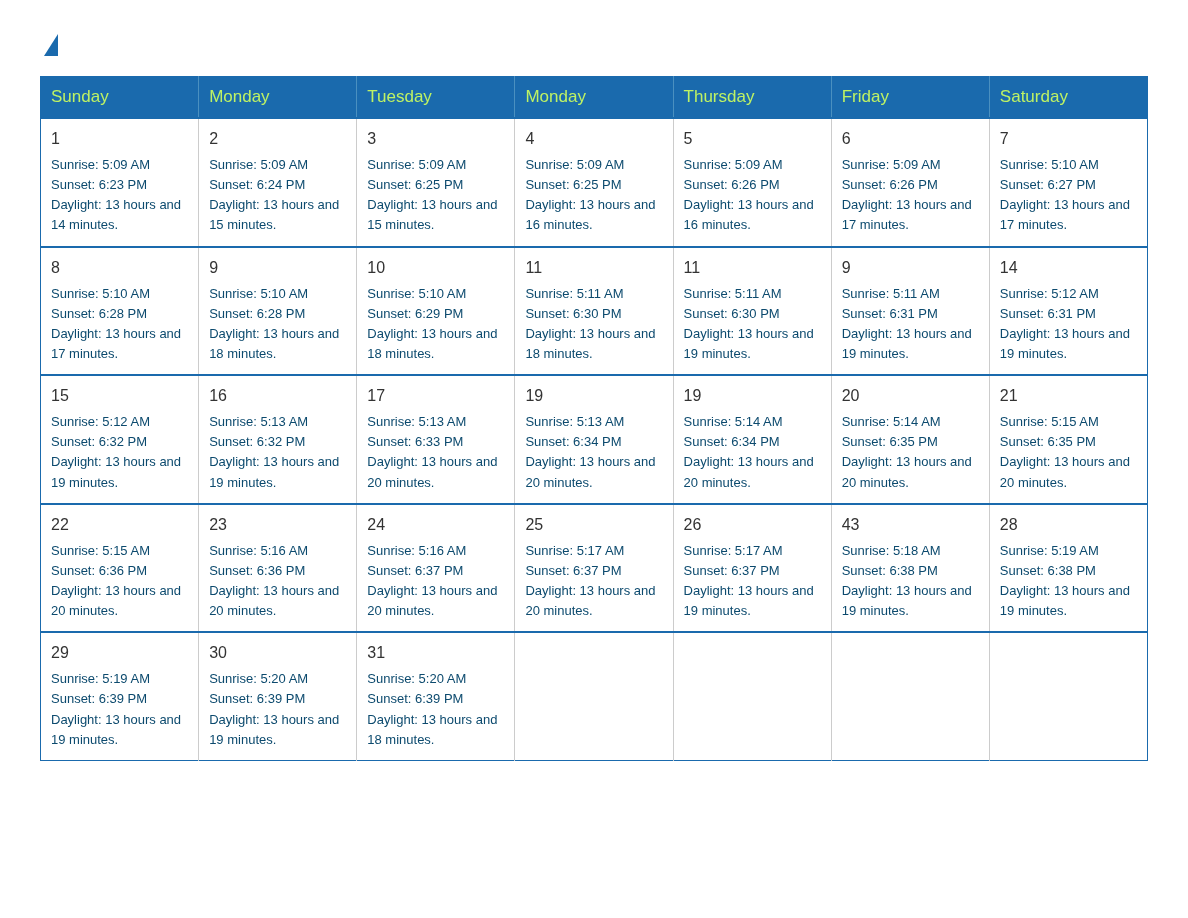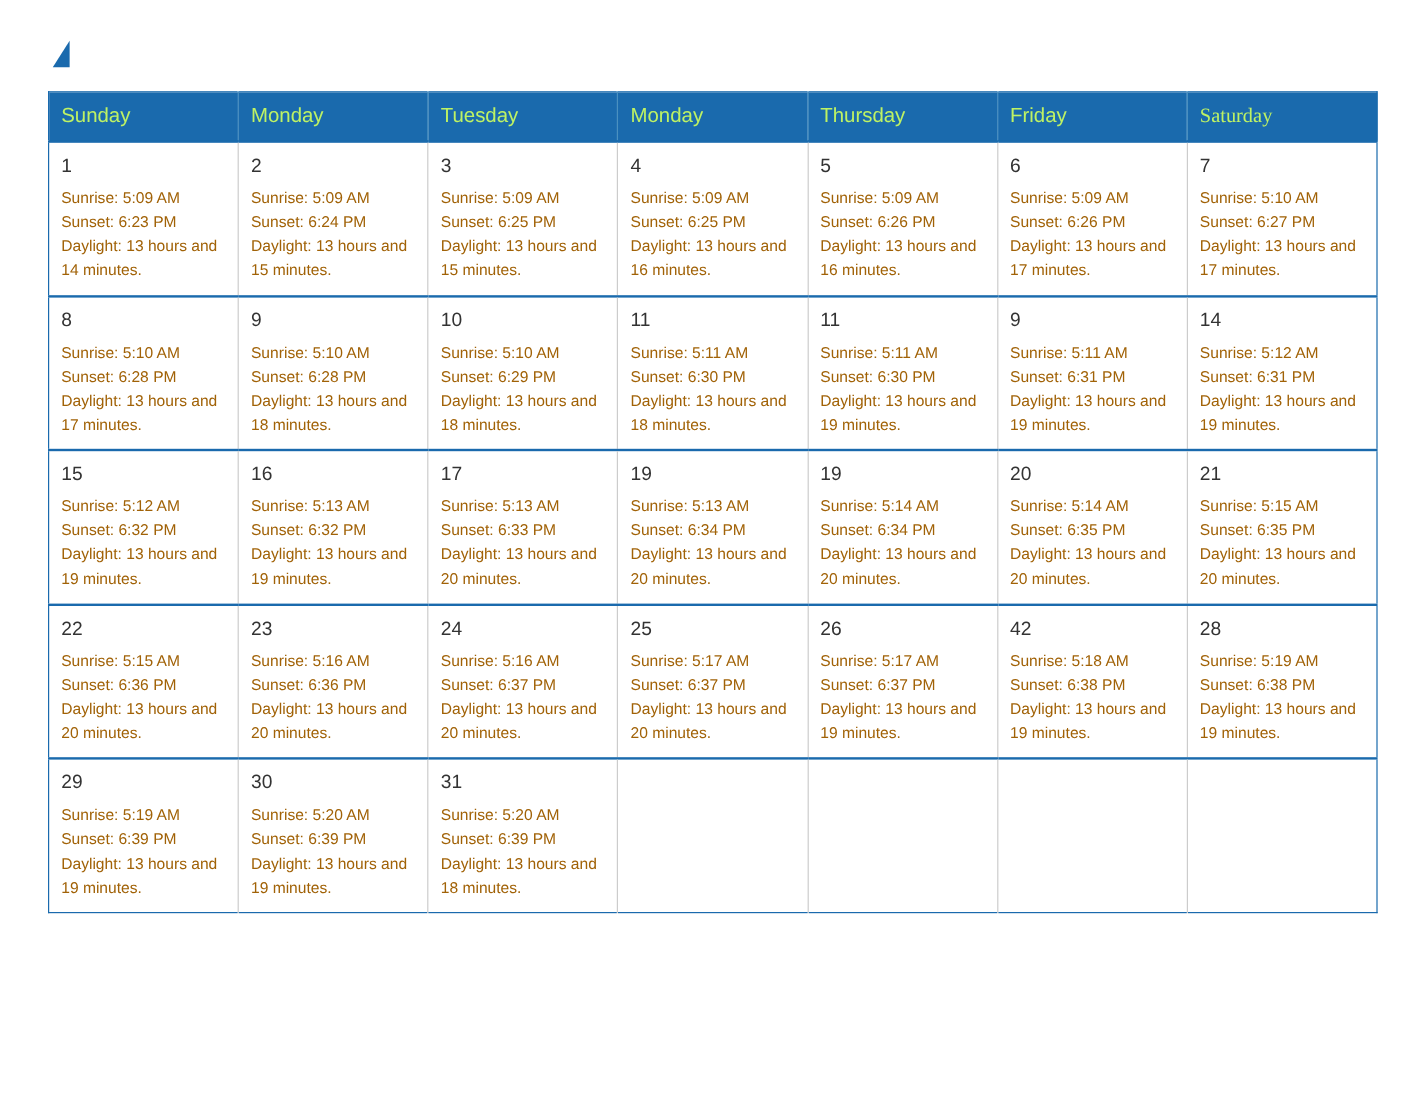--- a/index.html
+++ b/index.html
@@ -67,21 +67,20 @@
       background-color: #1a6aad;
       color: #bef264;
       font-size: 17px;
       font-weight: normal;
       padding: 10px 10px;
       text-align: left;
       border-right: 1px solid #4a90c0;
     }
     .calendar thead tr th:last-child {
       border-right: none;
-      font-family: Liberation Serif, serif;
     }
     .calendar tbody tr td {
       vertical-align: top;
       padding: 8px 10px 10px 10px;
       border-top: 2px solid #1a6aad;
       border-right: 1px solid #ccc;
       font-size: 13px;
       color: #333;
       width: 14.28%;
       min-height: 110px;
@@ -95,21 +94,21 @@
     }
     .day-number {
       font-size: 16px;
       font-weight: normal;
       color: #333;
       display: block;
       margin-bottom: 4px;
     }
     .day-info {
       font-size: 13px;
-      color: #a16207;
+      color: #0c4a6e;
       line-height: 1.55;
     }
   </style>
 </head>
 <body>
 
 <div class="header">
   <div class="logo">
     <div class="logo-top">
       <span class="logo-general"></span>
@@ -241,21 +240,21 @@
         </td>
         <td>
           <span class="day-number">25</span>
           <div class="day-info">Sunrise: 5:17 AM<br>Sunset: 6:37 PM<br>Daylight: 13 hours and 20 minutes.</div>
         </td>
         <td>
           <span class="day-number">26</span>
           <div class="day-info">Sunrise: 5:17 AM<br>Sunset: 6:37 PM<br>Daylight: 13 hours and 19 minutes.</div>
         </td>
         <td>
-          <span class="day-number">42</span>
+          <span class="day-number">43</span>
           <div class="day-info">Sunrise: 5:18 AM<br>Sunset: 6:38 PM<br>Daylight: 13 hours and 19 minutes.</div>
         </td>
         <td>
           <span class="day-number">28</span>
           <div class="day-info">Sunrise: 5:19 AM<br>Sunset: 6:38 PM<br>Daylight: 13 hours and 19 minutes.</div>
         </td>
       </tr>
       <tr>
         <td>
           <span class="day-number">29</span>

